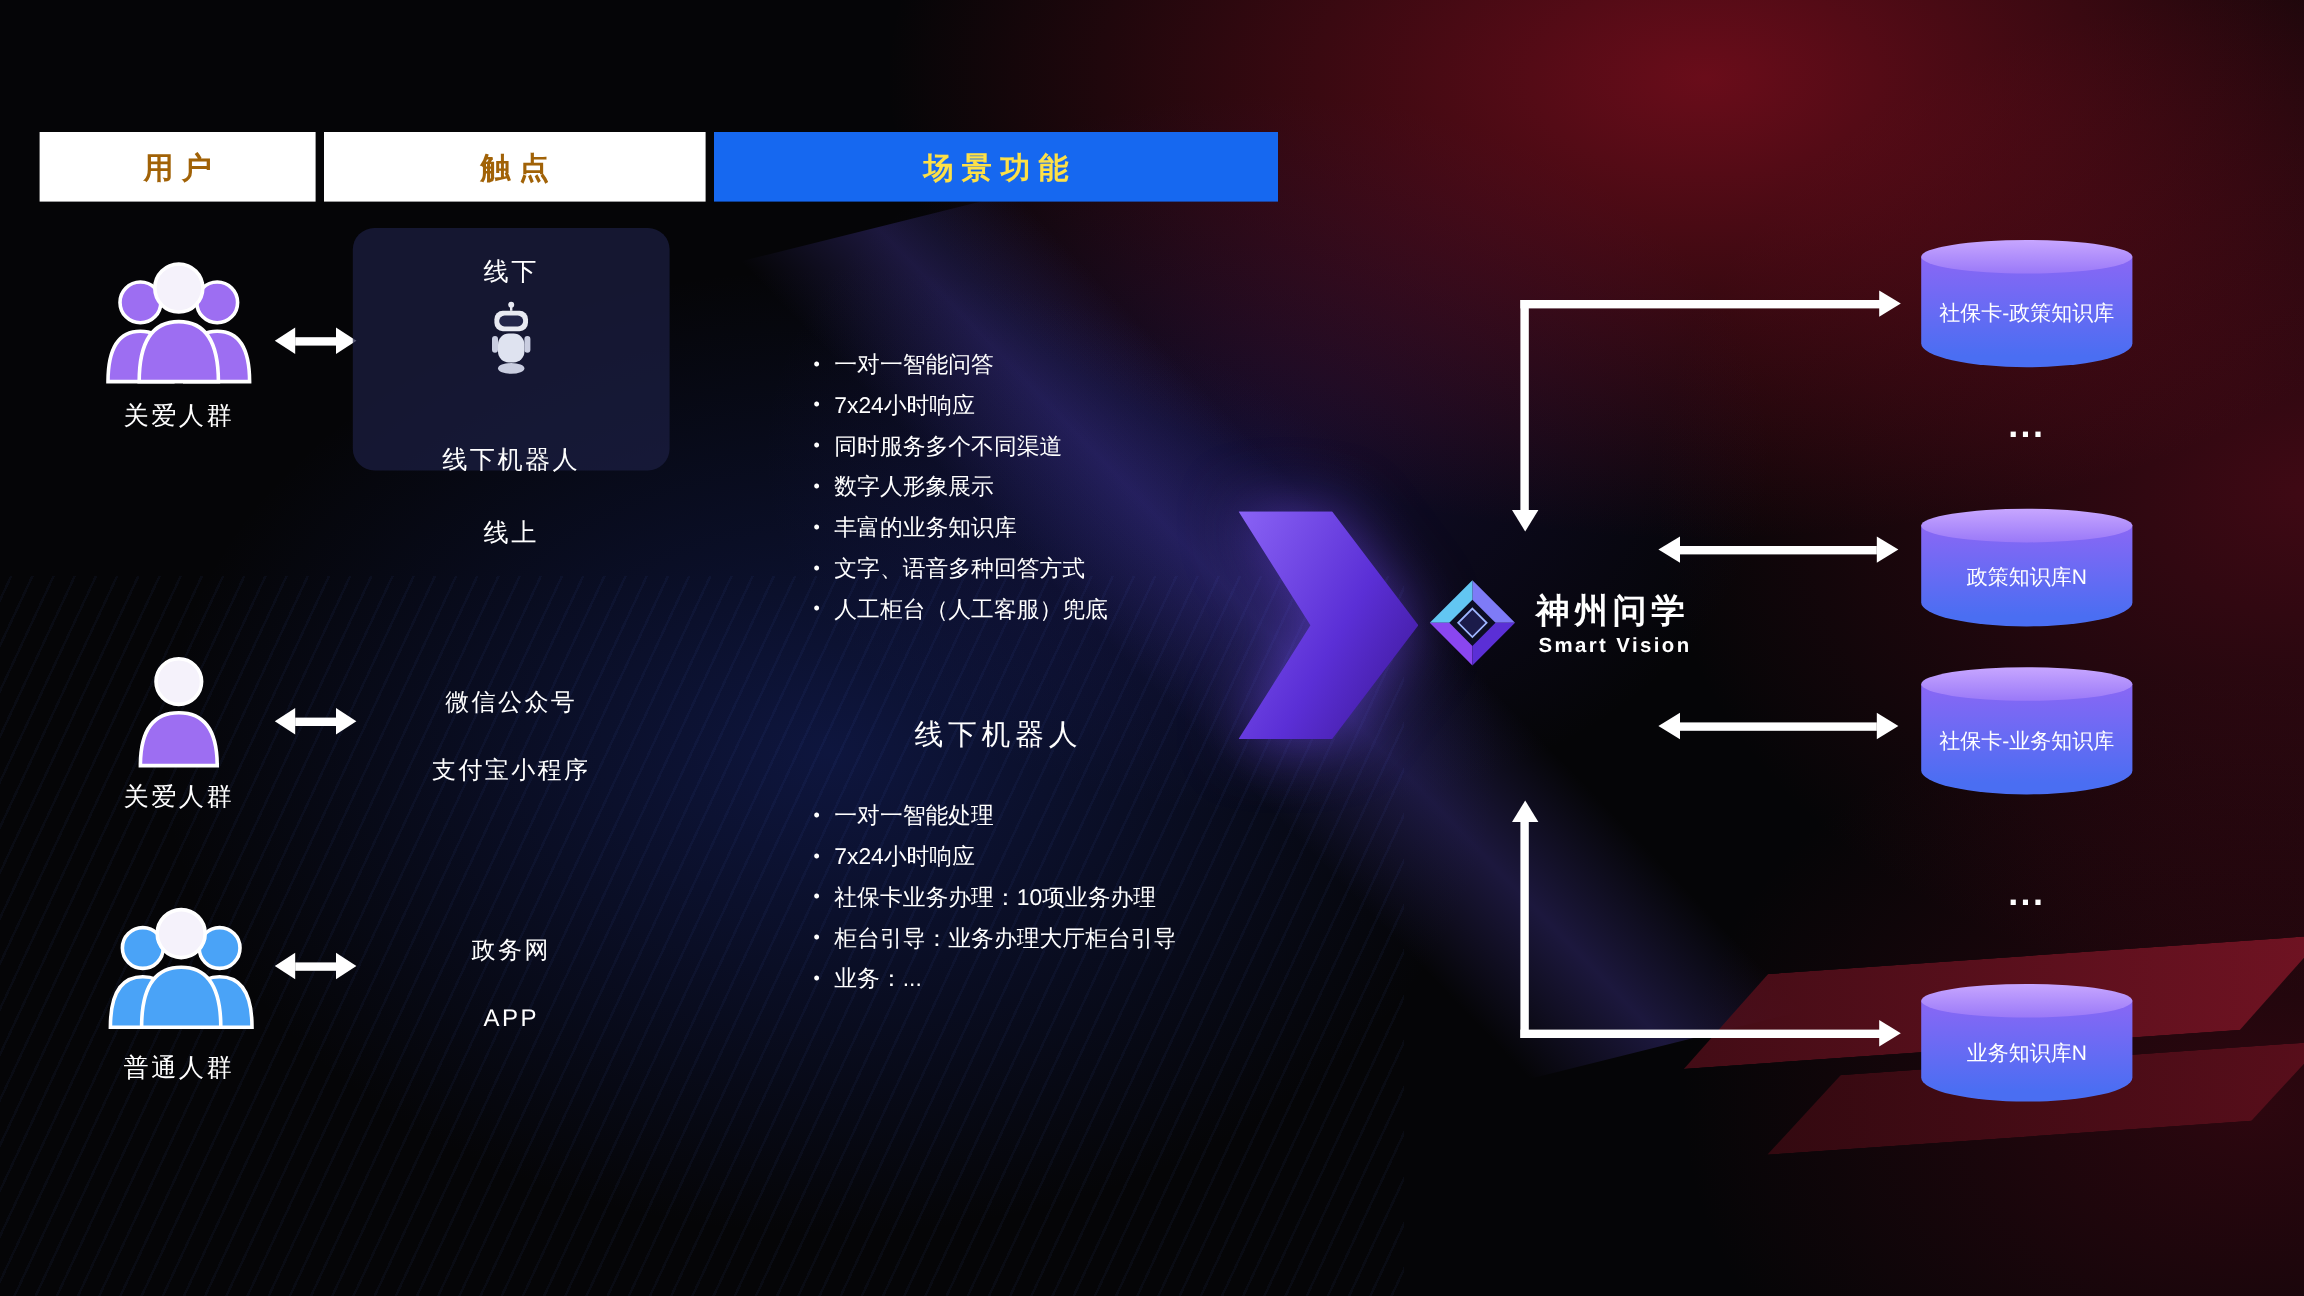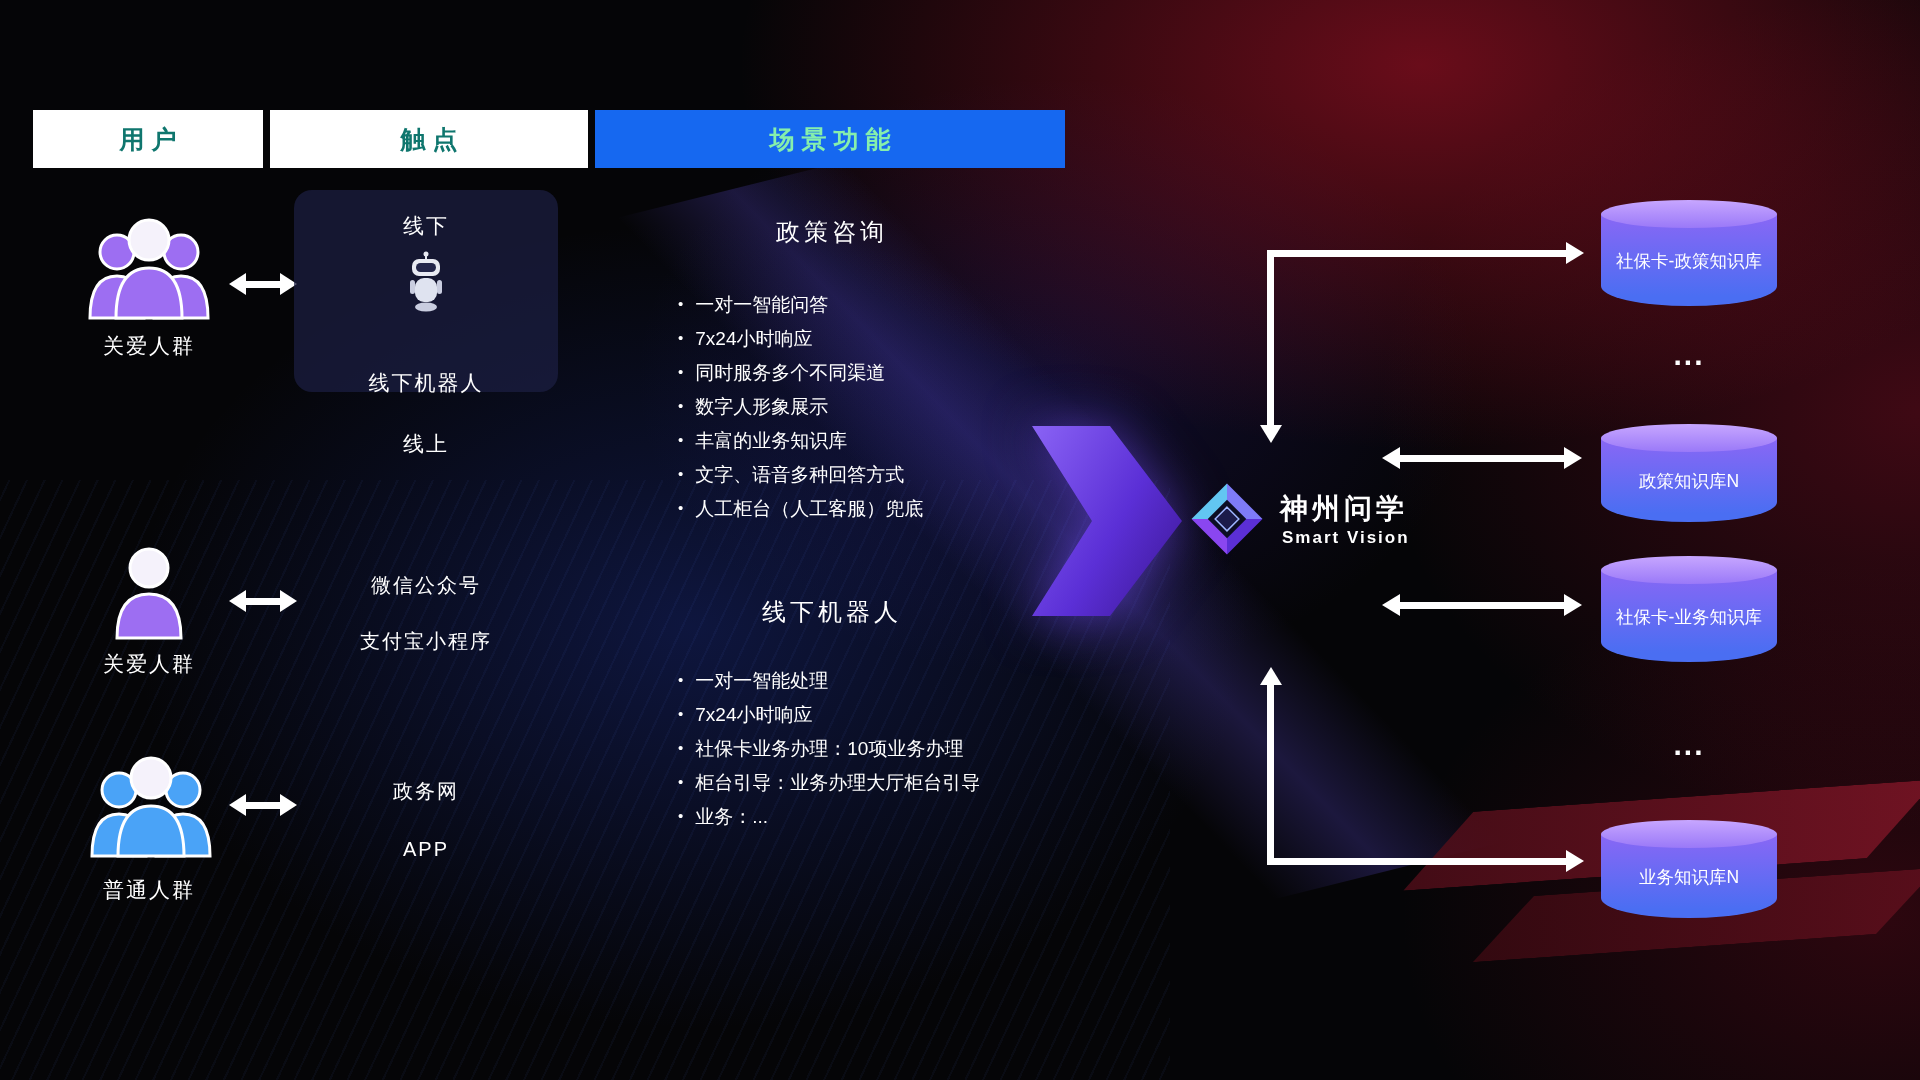--- a/index.html
+++ b/index.html
@@ -35,22 +35,22 @@
   .ribbon.r2{ left:1470px; top:884px; width:470px; height:62px;
     background:linear-gradient(90deg,#3d0a12,#64101e);
     clip-path:polygon(0 100%, 14% 0, 100% 0, 86% 100%); transform:rotate(-4deg); opacity:.8;}
 
   
   .tab{
     position:absolute; top:110px; height:58px;
     display:flex; align-items:center; justify-content:center;
     font-size:25px; font-weight:bold; letter-spacing:7px; padding-left:7px;
   }
-  .tab.white{ background:#fff; color:#0f766e;text-align:right; }
-  .tab.blue { background:#1668F0; color:#86efac; }
+  .tab.white{ background:#fff; color:#a16207;text-align:right; }
+  .tab.blue { background:#1668F0; color:#fde047; }
   .tab.purple{ background:#A34BF3; color:#fff; }
 
   
   .usr-label{ position:absolute; text-align:center; font-size:21px; color:#fff; letter-spacing:2px;}
   .icon-box{ position:absolute; }
 
   
   .dbl{ position:absolute; width:34px; height:7px; background:#fff; }
   .dbl::before{ content:""; position:absolute; left:-17px; top:-8px;
     border:11px solid transparent; border-right:17px solid #fff; border-left:0; }
@@ -172,21 +172,20 @@
     </svg>
   </div>
   <div class="tp-text" style="top:334px;margin-top:35px;">线下机器人</div>
 
   <div class="tp-text" style="top:430px;">线上</div>
   <div class="tp-text" style="top:572px; font-size:20px;">微信公众号</div>
   <div class="tp-text" style="top:628px; font-size:20px;">支付宝小程序</div>
   <div class="tp-text" style="top:778px; font-size:20px;">政务网</div>
   <div class="tp-text" style="top:838px; font-size:20px;">APP</div>
 
-  <div class="fn-title" style="left:692px; top:216px;">政策咨询</div>
   <ul class="fn-list" style="left:678px; top:288px;">
     <li>一对一智能问答</li>
     <li>7x24小时响应</li>
     <li>同时服务多个不同渠道</li>
     <li>数字人形象展示</li>
     <li>丰富的业务知识库</li>
     <li>文字、语音多种回答方式</li>
     <li>人工柜台（人工客服）兜底</li>
   </ul>
 

